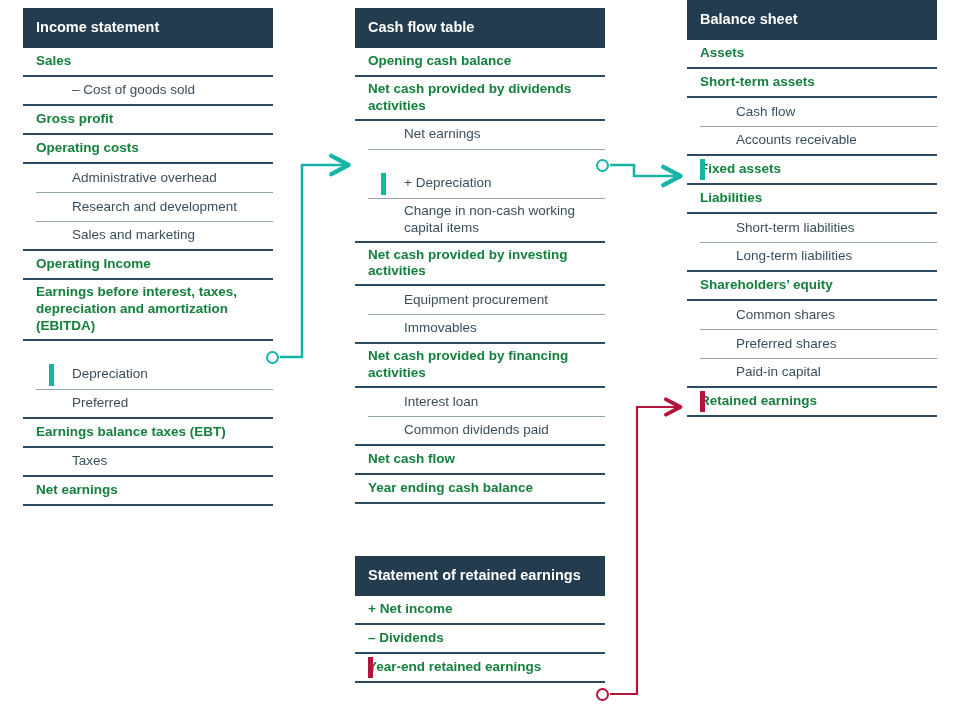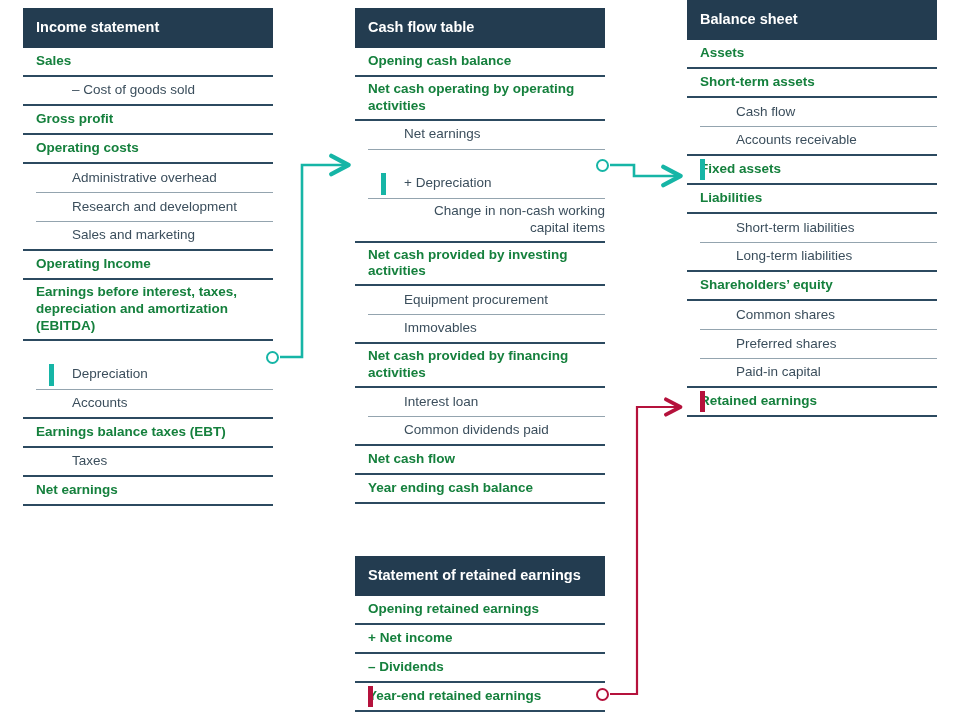--- a/index.html
+++ b/index.html
@@ -59,21 +59,20 @@
   
   .row.lvl1 {
     font-weight: normal;
     font-size: 13.5px;
     color: #3b4e5c;
     padding-left: 36px;
     border-bottom: 1.4px solid #94a4af;
     margin-left: 13px;
     width: 237px;
     line-height: 1.25;
-    text-align: right;
   }
 
   
   .row.lvl1.heavy {
     border-bottom: 2.5px solid #2c4a60;
     margin-left: 0;
     width: 250px;
     padding-left: 49px;
   }
 
@@ -168,42 +167,42 @@
         <span class="label">Operating Income</span>
       </div>
       <div class="row lvl0">
         <span class="label">Earnings before interest, taxes, depreciation and amortization (EBITDA)</span>
       </div>
       <div class="row lvl1 has-accent">
         <span class="accent teal"></span>
         <span class="label">Depreciation</span>
       </div>
       <div class="row lvl1 heavy">
-        <span class="label">Accounts</span>
+        <span class="label">Preferred</span>
       </div>
       <div class="row lvl0">
         <span class="label">Earnings balance taxes (EBT)</span>
       </div>
       <div class="row lvl1 heavy">
         <span class="label">Taxes</span>
       </div>
       <div class="row lvl0">
         <span class="label">Net earnings</span>
       </div>
     </div>
 </div>
 
 <div class="panel" style="left:355px; top:8px;">
   <div class="panel-header">Cash flow table</div>
   <div class="rows">
       <div class="row lvl0">
         <span class="label">Opening cash balance</span>
       </div>
       <div class="row lvl0">
-        <span class="label">Net cash operating by operating activities</span>
+        <span class="label">Net cash provided by dividends activities</span>
       </div>
       <div class="row lvl1">
         <span class="label">Net earnings</span>
       </div>
       <div class="row lvl1 has-accent">
         <span class="accent teal"></span>
         <span class="label">+ Depreciation</span>
       </div>
       <div class="row lvl1 heavy">
         <span class="label">Change in non-cash working capital items</span>
@@ -279,23 +278,20 @@
         <span class="accent red"></span>
         <span class="label">Retained earnings</span>
       </div>
     </div>
 </div>
 
 <div class="panel" style="left:355px; top:556px;">
   <div class="panel-header">Statement of retained earnings</div>
   <div class="rows">
       <div class="row lvl0">
-        <span class="label">Opening retained earnings</span>
-      </div>
-      <div class="row lvl0">
         <span class="label">+ Net income</span>
       </div>
       <div class="row lvl0">
         <span class="label">– Dividends</span>
       </div>
       <div class="row lvl0 has-accent">
         <span class="accent red"></span>
         <span class="label">Year-end retained earnings</span>
       </div>
     </div>

